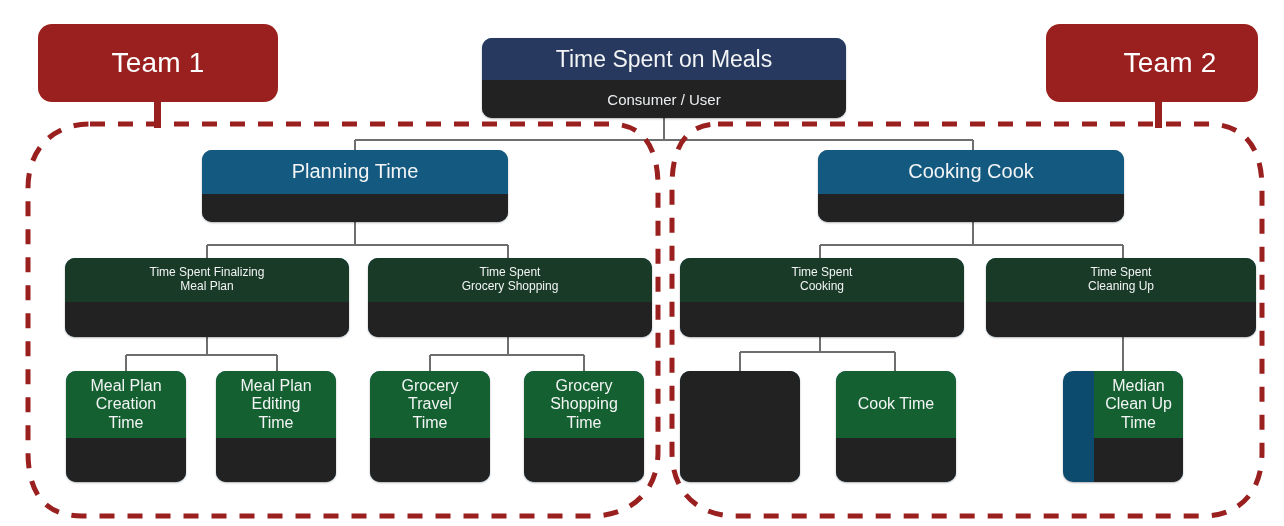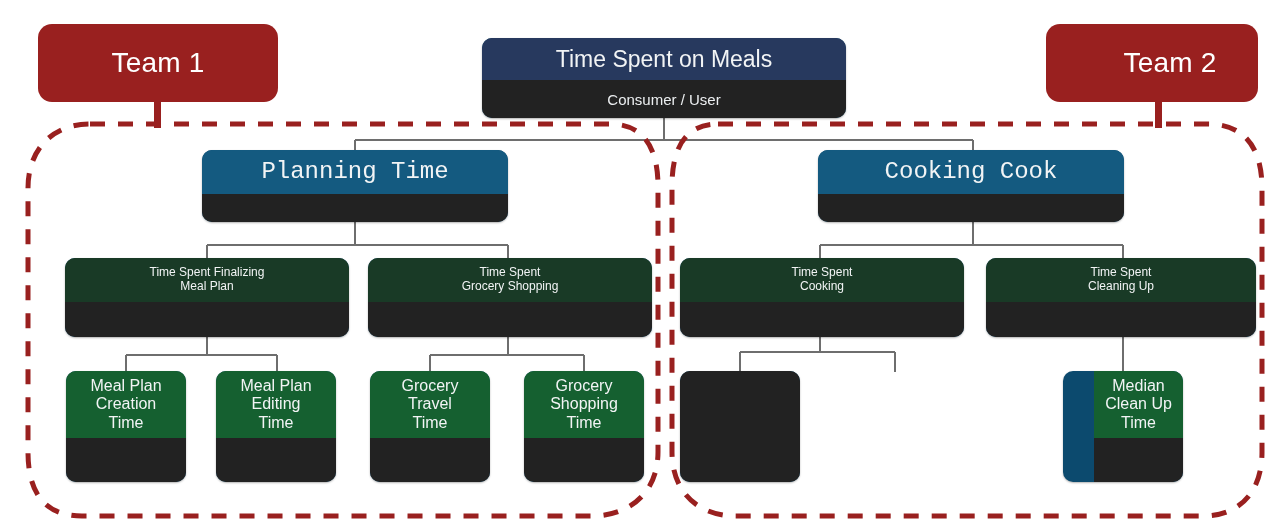--- a/index.html
+++ b/index.html
@@ -50,21 +50,21 @@
   
   .lvl-root .hdr{background:#27395e;font-size:23px;}
   .lvl-root .sub{
     background:#222222;
     color:#eceff1;
     font-size:15px;
     text-align:center;
     display:flex;align-items:center;justify-content:center;
     flex:1 1 auto;
   }
-  .lvl-2 .hdr{background:#145a80;font-size:24px;font-family:Liberation Mono, monospace;}
+  .lvl-2 .hdr{background:#145a80;font-size:20px;}
   .lvl-3 .hdr{background:#193a26;font-size:12px;}
   .lvl-4 .hdr{background:#156030;font-size:16px;}
 
   
   .team-pill{
     position:absolute;
     box-sizing:border-box;
     background:#99201f;
     border-radius:14px;
     color:#ffffff;
@@ -217,20 +217,24 @@
     <div class="hdr" style="height:67px;">Grocery
 Shopping
 Time</div>
     <div class="body"></div>
   </div>
 
   <div class="node lvl-4" style="left:680px;top:371px;width:120px;height:111px;">
     <div class="body"></div>
   </div>
 
+  <div class="node lvl-4" style="left:836px;top:371px;width:120px;height:111px;">
+    <div class="hdr" style="height:67px;">Cook Time</div>
+    <div class="body"></div>
+  </div>
 
   <div class="node lvl-4" style="left:1063px;top:371px;width:120px;height:111px;padding-left:31px;">
     <div class="hdr" style="height:67px;">Median
 Clean Up
 Time</div>
     <div class="body"></div>
   </div>
 
 </div>
 

